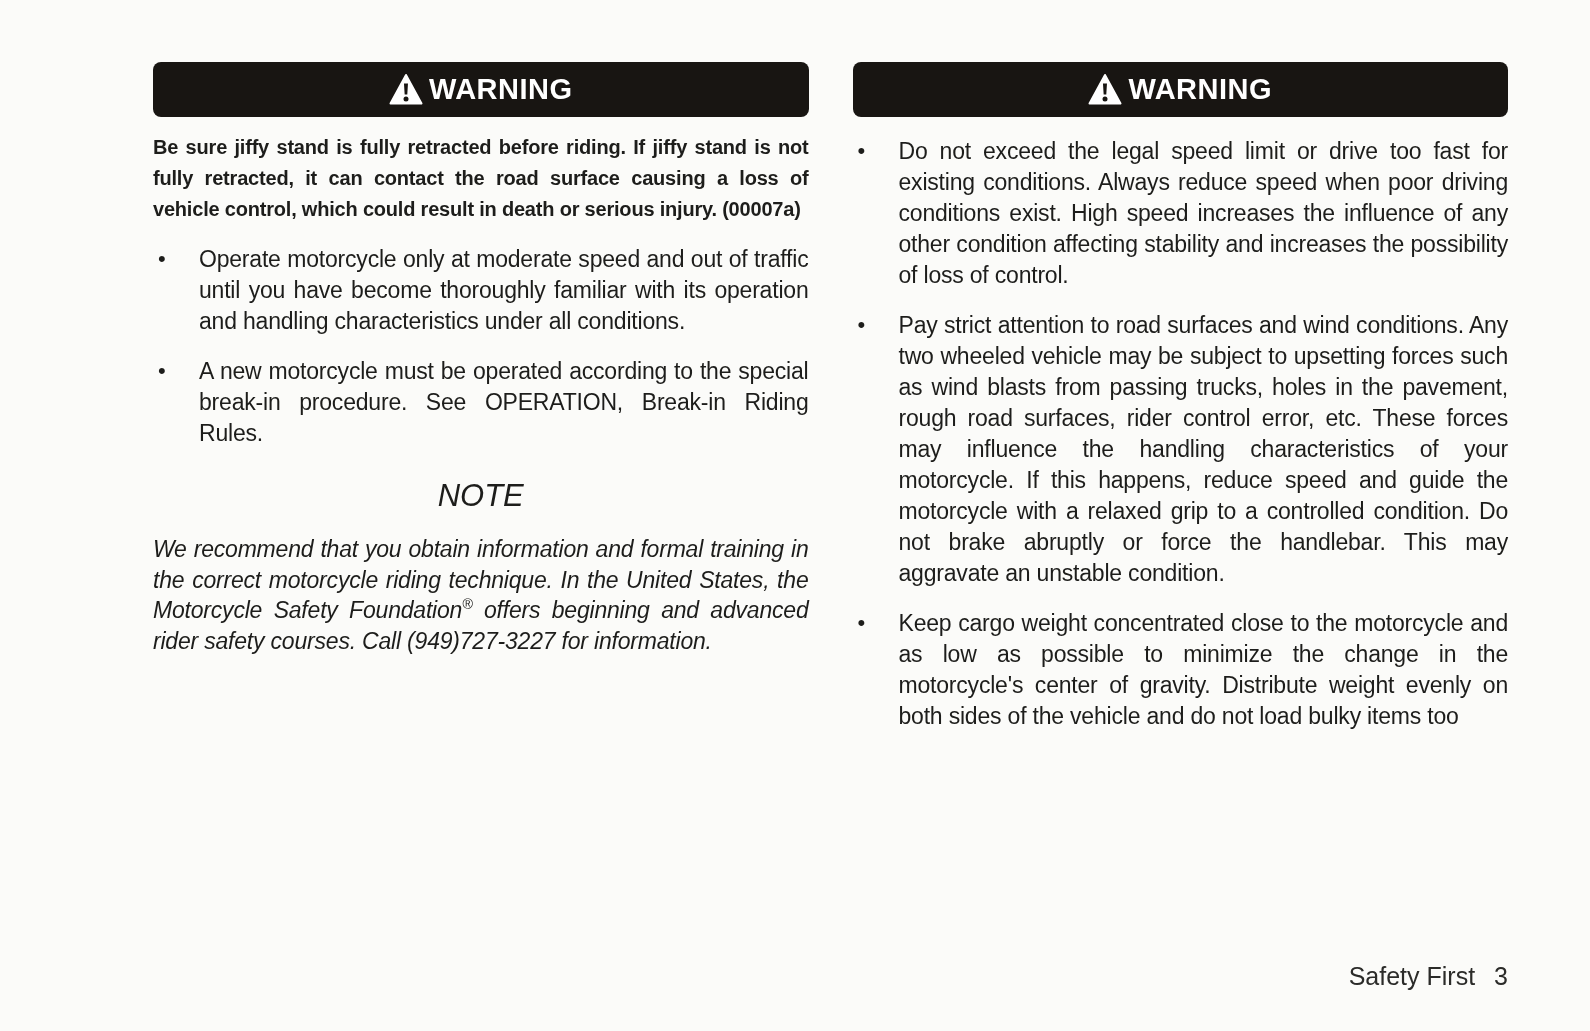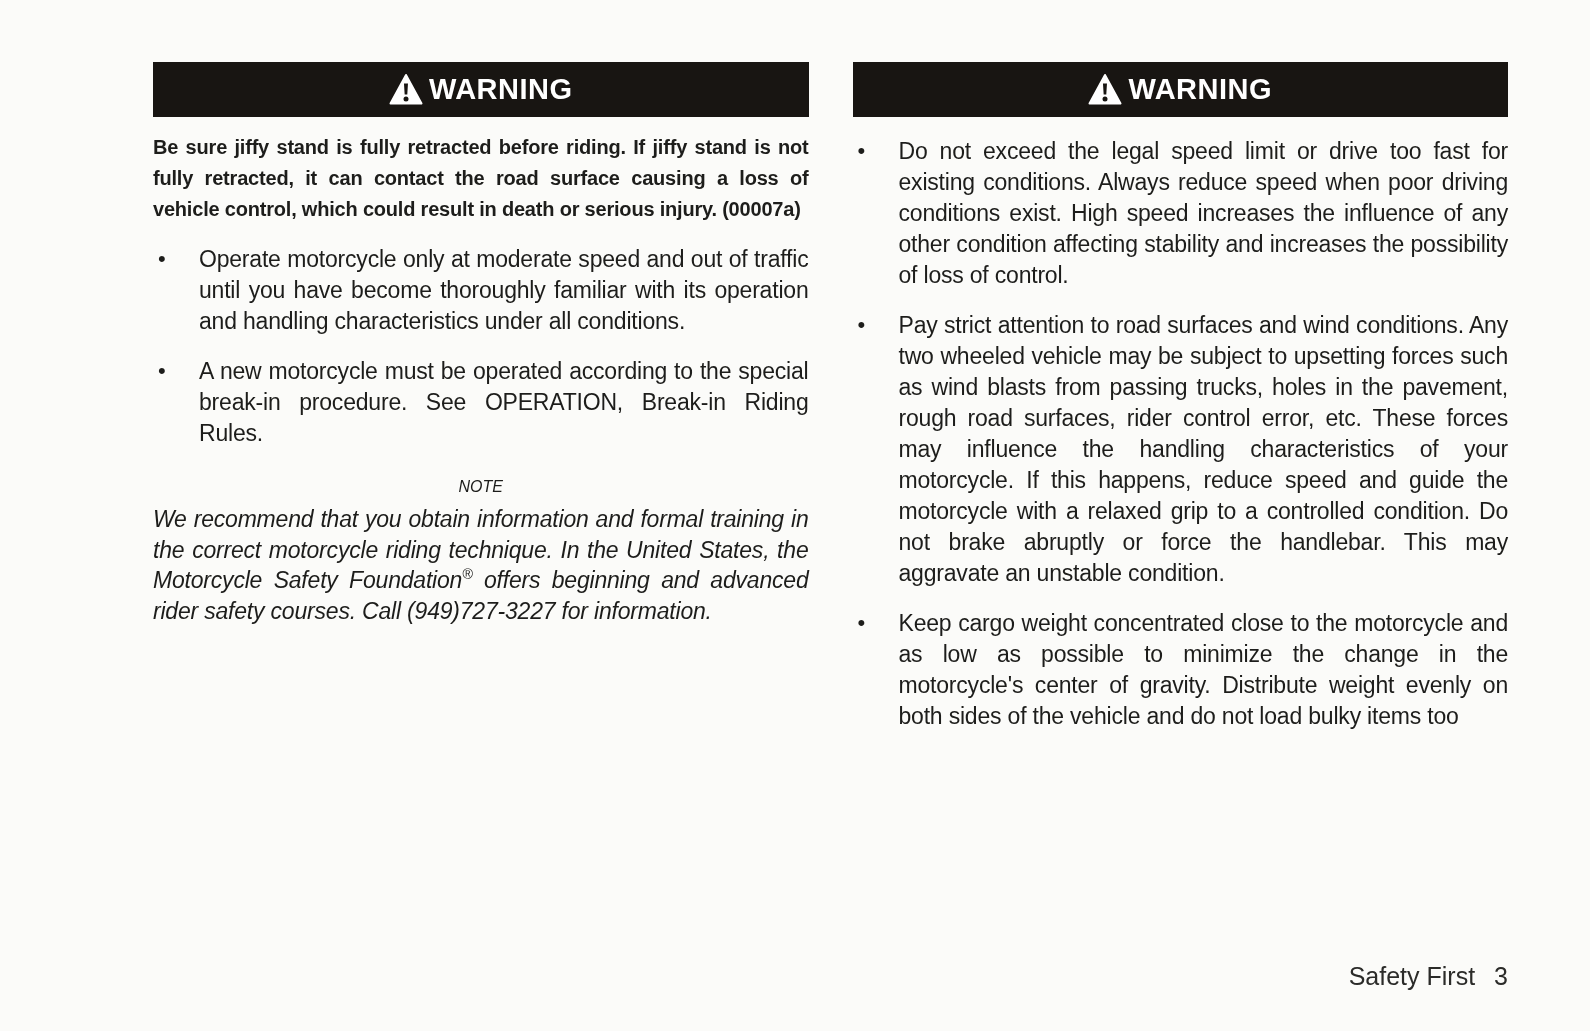--- a/index.html
+++ b/index.html
@@ -21,20 +21,21 @@
   .col { flex: 1 1 0; min-width: 0; }
 
   .warning-banner {
     height: 55px;
     background: #181512;
     color: #ffffff;
     display: flex;
     align-items: center;
     justify-content: center;
     gap: 6px;
+    border-radius: 8px;
   }
   .warning-banner .warn-label {
     font-weight: 700;
     font-size: 29px;
     letter-spacing: 0.5px;
   }
   .warn-icon svg { display: block; }
 
   .warning-summary {
     font-weight: 700;
@@ -62,30 +63,30 @@
     content: "\2022";
     position: absolute;
     left: 5px;
     top: -1px;
     font-size: 22px;
   }
 
   .note-heading {
     font-style: italic;
     text-align: center;
-    font-size: 16px;
+    font-size: 31px;
     margin-top: 29px;
   }
   .note-paragraph {
     font-style: italic;
     font-size: 23px;
     line-height: 30.5px;
     letter-spacing: -0.2px;
     text-align: justify;
-    margin-top: 8px;
+    margin-top: 20px;
   }
   .note-paragraph sup {
     font-size: 0.62em;
     vertical-align: super;
     line-height: 0;
   }
 
   .page-footer {
     position: absolute;
     right: 82px;

